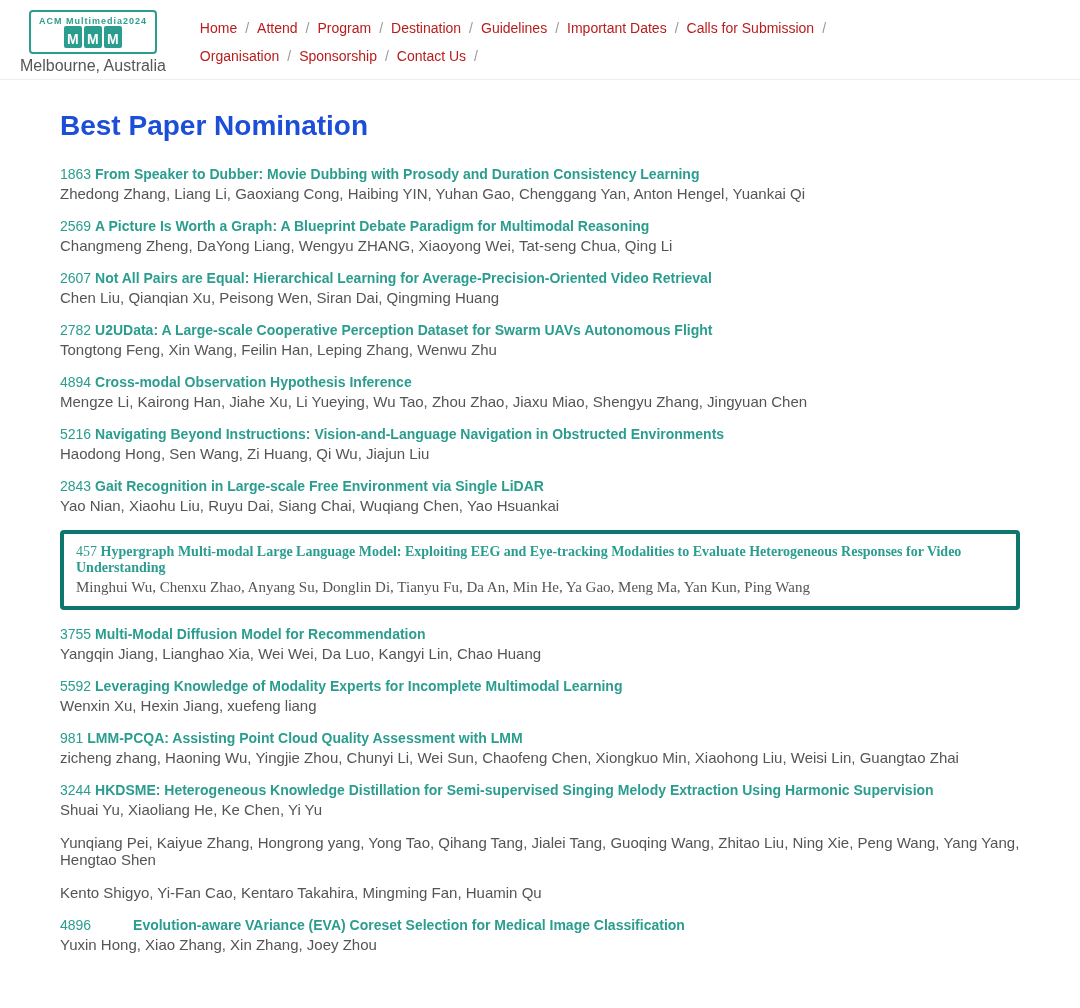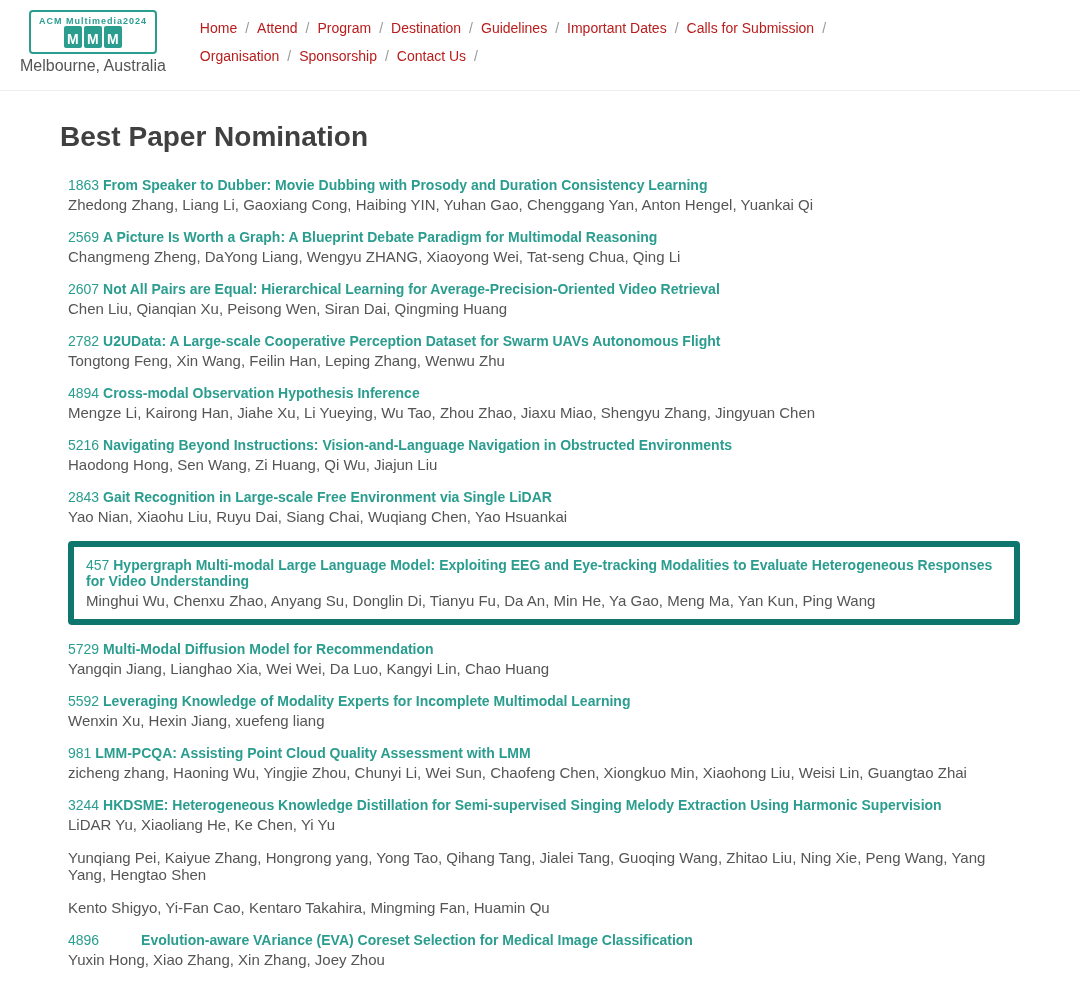--- a/index.html
+++ b/index.html
@@ -2,21 +2,21 @@
 <html><head>
   <meta charset="utf-8">
   <style>
     * { margin: 0; padding: 0; box-sizing: border-box; }
     body { font-family: Arial, sans-serif; font-size: 14px; color: #333; background: #fff; }
 
     
     .header {
       display: flex;
       align-items: flex-start;
-      padding: 10px 20px 15px 20px;
+      padding: 10px 20px 4px 20px;
       border-bottom: 1px solid #eee;
       flex-wrap: wrap;
     }
     .logo-area {
       display: flex;
       flex-direction: column;
       align-items: center;
       margin-right: 30px;
       min-width: 120px;
     }
@@ -88,49 +88,49 @@
     }
 
     
     .main {
       padding: 30px 60px;
       max-width: 1080px;
     }
     .page-title {
       font-size: 28px;
       font-weight: bold;
-      color: #404040;
+      color: #1d4ed8;
       margin-bottom: 24px;
     }
 
     .paper-entry {
       margin-bottom: 16px;
-      margin-left: 8px;
     }
     .paper-entry .paper-id {
       color: #2a9d8f;
       font-size: 14px;
     }
     .paper-entry .paper-title {
       color: #2a9d8f;
       font-size: 14px;
       font-weight: bold;
     }
     .paper-entry .paper-authors {
       color: #555;
       font-size: 15px;
       margin-top: 3px;
     }
 
     
     .paper-entry.highlighted {
-      border: 6px solid #0f766e;
+      border: 4px solid #0f766e;
       border-radius: 4px;
       padding: 10px 12px;
       margin-bottom: 16px;
+      font-family: Liberation Serif, serif;
     }
     .paper-entry.highlighted .paper-title {
       font-size: 14px;
     }
   </style>
 </head>
 <body>
 
 <div class="header">
   <div class="logo-area">
@@ -203,34 +203,34 @@
       </div>
       <div class="paper-entry">
         <div><span class="paper-id">2843 </span><a class="paper-title" href="#" style="text-decoration: none;">Gait Recognition in Large-scale Free Environment via Single LiDAR</a></div>
         <div class="paper-authors">Yao Nian, Xiaohu Liu, Ruyu Dai, Siang Chai, Wuqiang Chen, Yao Hsuankai</div>
       </div>
       <div class="paper-entry highlighted">
         <div><span class="paper-id">457 </span><a class="paper-title" href="#" style="text-decoration: none;">Hypergraph Multi-modal Large Language Model: Exploiting EEG and Eye-tracking Modalities to Evaluate Heterogeneous Responses for Video Understanding</a></div>
         <div class="paper-authors">Minghui Wu, Chenxu Zhao, Anyang Su, Donglin Di, Tianyu Fu, Da An, Min He, Ya Gao, Meng Ma, Yan Kun, Ping Wang</div>
       </div>
       <div class="paper-entry">
-        <div><span class="paper-id">5729 </span><a class="paper-title" href="#" style="text-decoration: none;">Multi-Modal Diffusion Model for Recommendation</a></div>
+        <div><span class="paper-id">3755 </span><a class="paper-title" href="#" style="text-decoration: none;">Multi-Modal Diffusion Model for Recommendation</a></div>
         <div class="paper-authors">Yangqin Jiang, Lianghao Xia, Wei Wei, Da Luo, Kangyi Lin, Chao Huang</div>
       </div>
       <div class="paper-entry">
         <div><span class="paper-id">5592 </span><a class="paper-title" href="#" style="text-decoration: none;">Leveraging Knowledge of Modality Experts for Incomplete Multimodal Learning</a></div>
         <div class="paper-authors">Wenxin Xu, Hexin Jiang, xuefeng liang</div>
       </div>
       <div class="paper-entry">
         <div><span class="paper-id">981 </span><a class="paper-title" href="#" style="text-decoration: none;">LMM-PCQA: Assisting Point Cloud Quality Assessment with LMM</a></div>
         <div class="paper-authors">zicheng zhang, Haoning Wu, Yingjie Zhou, Chunyi Li, Wei Sun, Chaofeng Chen, Xiongkuo Min, Xiaohong Liu, Weisi Lin, Guangtao Zhai</div>
       </div>
       <div class="paper-entry">
         <div><span class="paper-id">3244 </span><a class="paper-title" href="#" style="text-decoration: none;">HKDSME: Heterogeneous Knowledge Distillation for Semi-supervised Singing Melody Extraction Using Harmonic Supervision</a></div>
-        <div class="paper-authors">LiDAR Yu, Xiaoliang He, Ke Chen, Yi Yu</div>
+        <div class="paper-authors">Shuai Yu, Xiaoliang He, Ke Chen, Yi Yu</div>
       </div>
       <div class="paper-entry">
         <div class="paper-authors">Yunqiang Pei, Kaiyue Zhang, Hongrong yang, Yong Tao, Qihang Tang, Jialei Tang, Guoqing Wang, Zhitao Liu, Ning Xie, Peng Wang, Yang Yang, Hengtao Shen</div>
       </div>
       <div class="paper-entry">
         <div class="paper-authors">Kento Shigyo, Yi-Fan Cao, Kentaro Takahira, Mingming Fan, Huamin Qu</div>
       </div>
       <div class="paper-entry">
         <div><span class="paper-id">4896 </span><a class="paper-title" href="#" style="text-decoration: none; padding-left: 38px;">Evolution-aware VAriance (EVA) Coreset Selection for Medical Image Classification</a></div>
         <div class="paper-authors">Yuxin Hong, Xiao Zhang, Xin Zhang, Joey Zhou</div>

